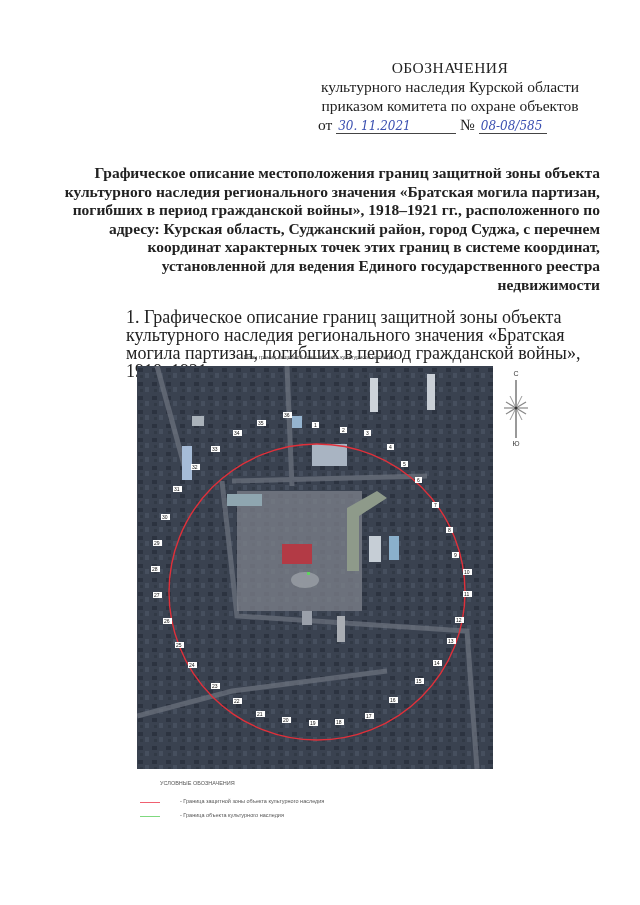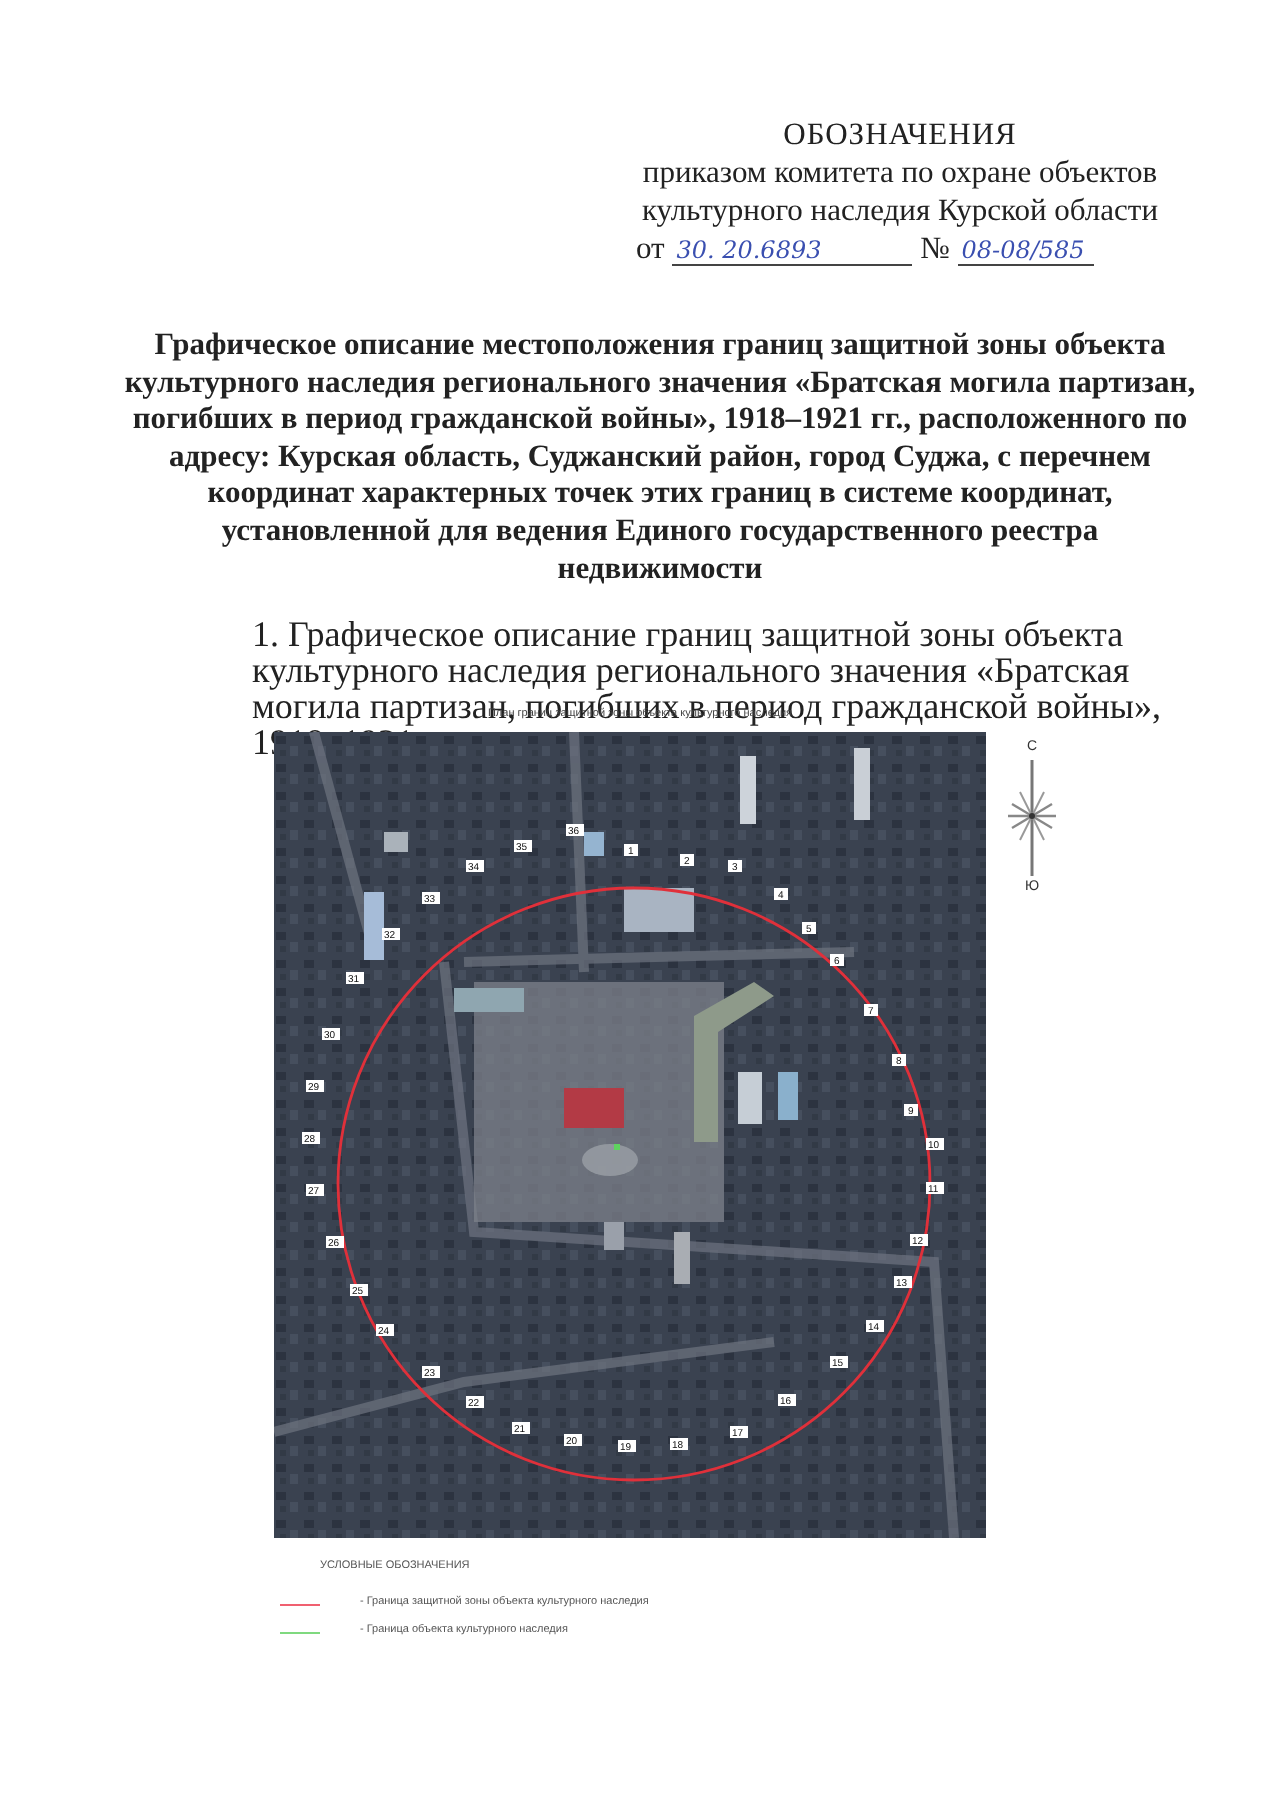--- a/index.html
+++ b/index.html
@@ -6,21 +6,21 @@
   body { width: 640px; height: 905px; position: relative; overflow: hidden;
          font-family: "Liberation Serif", "DejaVu Serif", serif; color: #222; }
   .approval { position: absolute; left: 300px; top: 58px; width: 300px; text-align: center;
               font-size: 15.5px; line-height: 19px; }
   .approval .stamp-title { letter-spacing: 0.5px; }
   .approval .order-line { position: relative; text-align: left; padding-left: 18px; white-space: nowrap; }
   .hand { font-family: "DejaVu Serif", serif; font-style: italic; color: #3a4fb0; font-size: 12px;
           display: inline-block; border-bottom: 1px solid #444; line-height: 14px; vertical-align: baseline; }
   .hand.date { width: 118px; padding-left: 2px; }
   .hand.num { width: 66px; padding-left: 2px; }
-  .doc-title { position: absolute; left: 60px; top: 164px; width: 540px; text-align: center;
+  .doc-title { position: absolute; left: 60px; top: 164px; width: 540px; text-align: right;
                font-weight: bold; font-size: 15.5px; line-height: 18.6px; }
   .section { position: absolute; left: 86px; top: 308px; width: 500px; font-size: 18px; line-height: 18px; }
   .section .indent { padding-left: 40px; }
   .map-caption { position: absolute; left: 120px; top: 354px; width: 400px; text-align: center;
                  font-family: "Liberation Sans", sans-serif; font-size: 5.5px; color: #444; }
   .map { position: absolute; left: 137px; top: 366px; width: 356px; height: 403px;
          background: #3b4351; overflow: hidden; }
   .map svg { display: block; }
   .compass { position: absolute; left: 500px; top: 370px; width: 32px; height: 80px; }
   .compass .n, .compass .s { position: absolute; left: 0; width: 32px; text-align: center;
@@ -31,25 +31,25 @@
   .legend .leg-title { position: absolute; left: 30px; top: 0; }
   .legend .row { position: absolute; left: 0; height: 8px; width: 300px; }
   .legend .swatch { position: absolute; left: 10px; top: 4px; width: 20px; height: 1px; }
   .legend .txt { position: absolute; left: 50px; top: 0; }
 </style>
 </head>
 <body>
 
 <div class="approval">
   <div class="stamp-title">ОБОЗНАЧЕНИЯ</div>
+  <div>культурного наследия Курской области</div>
   <div>приказом комитета по охране объектов</div>
-  <div>культурного наследия Курской области</div>
   <div class="order-line">
     <span>от</span>
-    <span class="hand date">30. 20.6893</span>
+    <span class="hand date">30. 11.2021</span>
     <span>№</span>
     <span class="hand num">08-08/585</span>
   </div>
 </div>
 
 <div class="doc-title">Графическое описание местоположения границ защитной зоны объекта культурного наследия регионального значения «Братская могила партизан, погибших в период гражданской войны», 1918–1921 гг., расположенного по адресу: Курская область, Суджанский район, город Суджа, с перечнем координат характерных точек этих границ в системе координат, установленной для ведения Единого государственного реестра недвижимости</div>
 
 <div class="section">
   <div class="indent">1. Графическое описание границ защитной зоны объекта культурного наследия регионального значения «Братская могила партизан, погибших в период гражданской войны», 1918–1921 гг.</div>
 </div>

